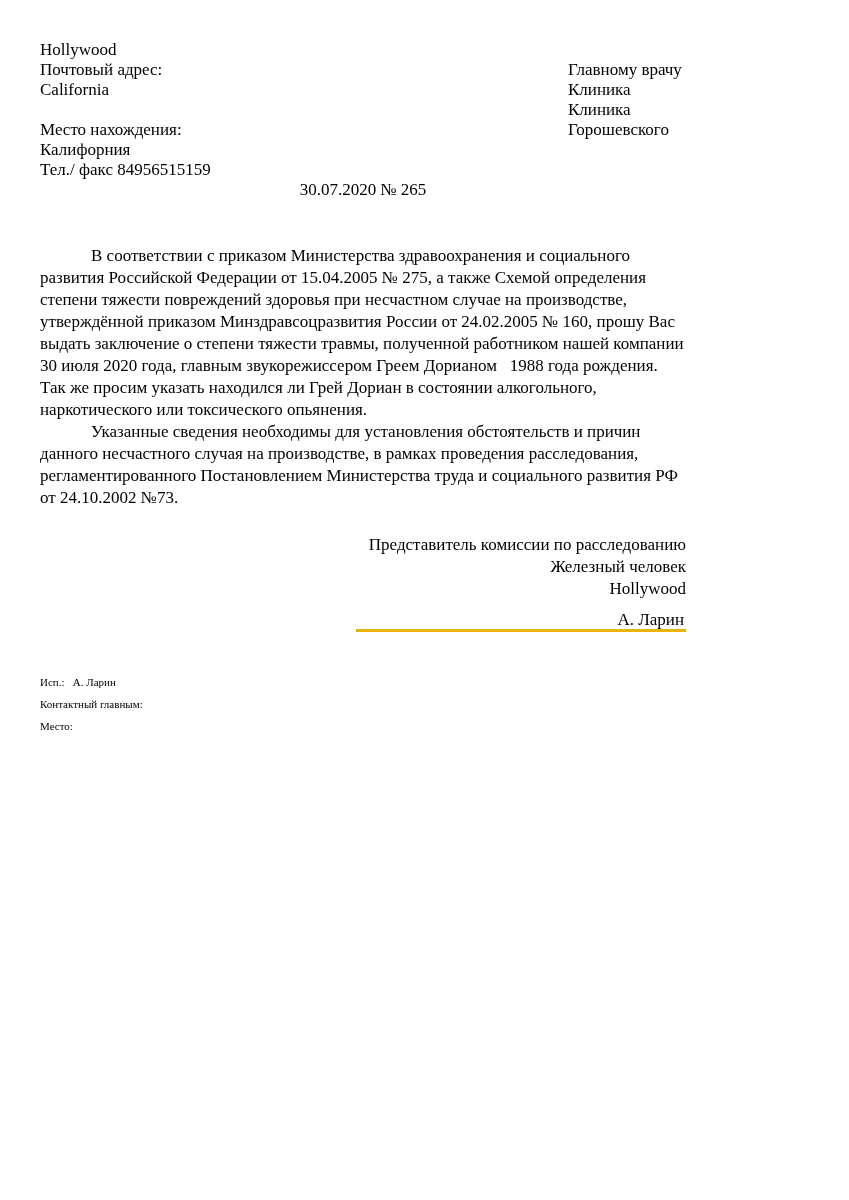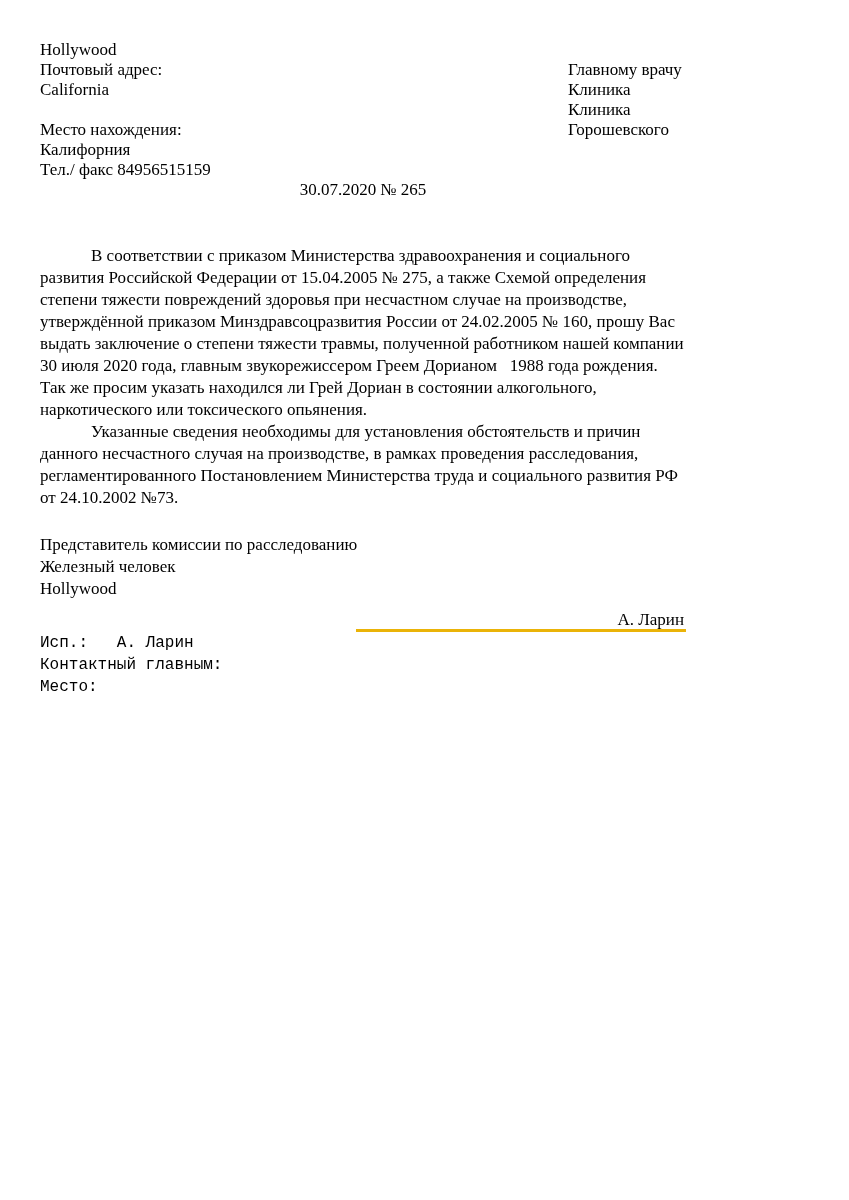--- a/index.html
+++ b/index.html
@@ -44,35 +44,36 @@
   }
   .para {
     margin: 0;
     line-height: 22px;
     text-indent: 51px;
     white-space: pre-wrap;
   }
   .signoff {
     margin-top: 25px;
     line-height: 22px;
+    text-align: right;
   }
   .sig-line {
     margin-top: 8px;
     margin-left: auto;
     width: 330px;
     height: 24px;
     border-bottom: 3px solid #eab308;
     text-align: right;
     line-height: 24px;
     padding-right: 2px;
     box-sizing: border-box;
   }
   .footer {
-    font-size: 16px;
-    font-family: Liberation Mono, monospace;
+    margin-top: 39px;
+    font-size: 11px;
   }
   .footer div {
     line-height: 22px;
     white-space: pre-wrap;
   }
 </style>
 </head>
 <body>
 
 <div class="page">

